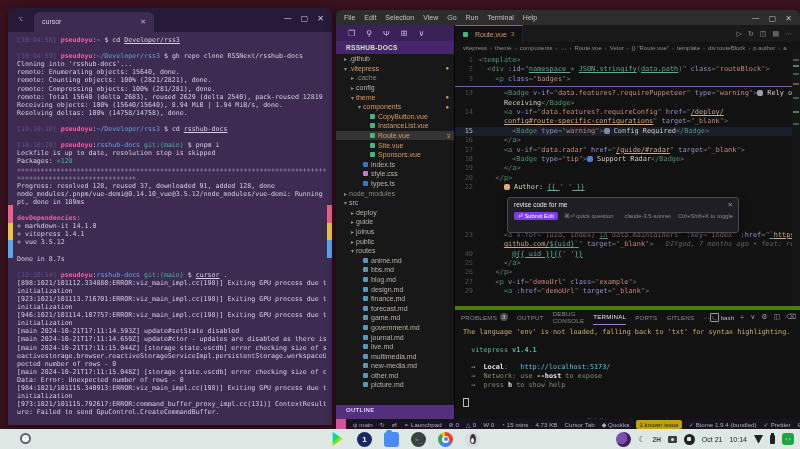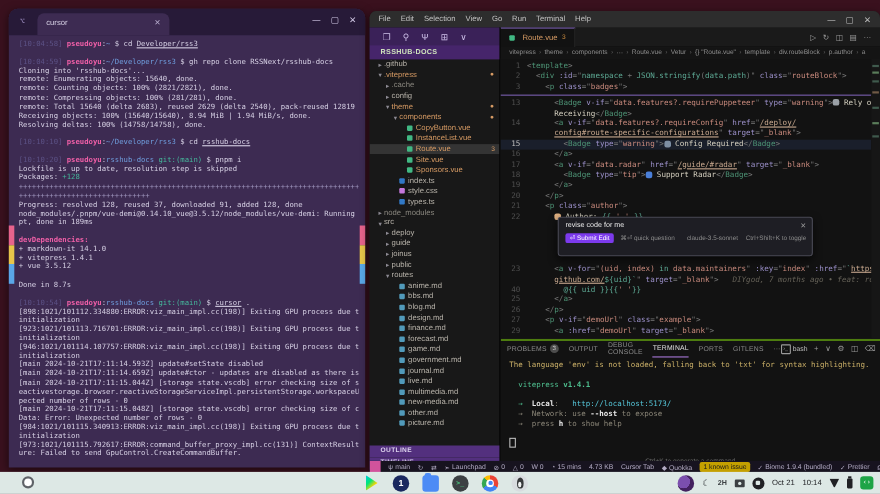--- a/index.html
+++ b/index.html
@@ -43,34 +43,34 @@
   #crumbs{height:10px;background:#141414;display:flex;align-items:center;gap:3px;font-size:6px;color:#8d8d8d;padding-left:8px;white-space:nowrap;overflow:hidden;}
   #crumbs .sepc{color:#5f5f5f;}
   #code-zone{flex:1;background:#121212;position:relative;overflow:hidden;}
   #code-lines{position:absolute;left:0;top:3px;right:8px;font-family:"DejaVu Sans Mono",monospace;font-size:6.9px;line-height:9.4px;}
   .crow{display:flex;white-space:pre;}
   .crow .ln{width:18px;flex:none;text-align:right;padding-right:6px;color:#4e4e4e;}
   .crow.hl{background:#2a3a5c59;}
   .crow.hl .ln{color:#bdbdbd;}
   .cdivider{height:1px;background:#7a5fb0;margin:2px 0 2px 0;}
   .sg-p{color:#767676;} .sg-t{color:#4d9375;} .sg-a{color:#9a8fc8;} .sg-s{color:#c98a7d;}
-  .sg-u{color:#c9a98f;text-decoration:underline;} .sg-x{color:#d4cfbf;} .sg-e{color:#5da994;} .sg-b{color:#666258;font-style:italic;}
+  .sg-u{color:#c9a98f;text-decoration:underline;} .sg-x{color:#d4cfbf;} .sg-e{color:#5da994;text-decoration:underline;} .sg-b{color:#666258;font-style:italic;}
   .chip{display:inline-block;width:6px;height:6px;border-radius:2px;vertical-align:-1px;}
   .cR{background:#9aa0a6;}.cG{background:#7d8ea3;}.cM{background:#4a7fd9;}.cP{background:#e0b080;}.cB{background:#fdd663;}
   #minimap{position:absolute;right:0;top:0;width:8px;bottom:0;background:#161616;}
   #minimap i{position:absolute;left:1px;right:1px;height:2px;background:#3f5a4d;}
   
   #ai-popup{position:absolute;left:52px;top:144px;width:230px;height:34px;background:#1e1e24;border:1px solid #4a4a55;border-radius:3px;box-shadow:0 3px 8px rgba(0,0,0,.6);z-index:5;}
   #ai-input-row{display:flex;justify-content:space-between;padding:3px 5px 1px 6px;font-size:6.5px;color:#e8e8e8;}
   #ai-close{color:#9a9a9a;}
   #ai-btn-row{display:flex;align-items:center;gap:6px;padding:2px 5px 0 6px;font-size:5.8px;color:#8b8b8b;}
   #ai-submit{background:#7c3aed;color:#fff;border-radius:2px;padding:1px 4px;font-size:5.8px;}
   #ai-right{margin-left:auto;display:flex;gap:7px;}
   
-  #panel{border-top:2px solid #4d7c0f;background:#121212;}
+  #panel{border-top:4px solid #4d7c0f;background:#121212;}
   #ptabs-row{height:14px;display:flex;align-items:center;justify-content:space-between;padding:0 6px;}
   #ptabs{display:flex;gap:9px;align-items:center;font-size:6.2px;color:#8a8a8a;letter-spacing:.2px;}
   .ptab{display:flex;gap:3px;align-items:center;height:14px;}
   .ptab.act{color:#e0e0e0;border-bottom:1px solid #a877d8;}
   .pbadge{background:#4d4d4d;color:#ddd;border-radius:50%;width:8px;height:8px;font-size:5.5px;text-align:center;line-height:8px;}
   #panel-icons{display:flex;gap:6px;align-items:center;color:#9a9a9a;font-size:7px;}
   .shellchip{display:flex;gap:2px;align-items:center;font-size:6.2px;color:#bdbdbd;}
   .shellbox{display:inline-block;width:7px;height:7px;border:1px solid #9a9a9a;border-radius:1px;font-size:5px;line-height:7px;text-align:center;color:#9a9a9a;}
   #panel-term{height:88px;padding:4px 0 0 8px;font-family:"DejaVu Sans Mono",monospace;font-size:6.8px;line-height:8.8px;white-space:pre;overflow:hidden;}
   .sg-warn{color:#cbb068;} .sg-vg{color:#4ebf8f;} .sg-vgb{color:#4ebf8f;font-weight:bold;} .sg-ar{color:#4ebf8f;}
@@ -384,21 +384,20 @@
             <div class="crow"><span class="ln">13</span><span><span class="sg-x">      </span><span class="sg-p">&lt;</span><span class="sg-t">Badge</span><span class="sg-x"> </span><span class="sg-a">v-if</span><span class="sg-p">="</span><span class="sg-s">data.features?.requirePuppeteer</span><span class="sg-p">" </span><span class="sg-a">type</span><span class="sg-p">="</span><span class="sg-s">warning</span><span class="sg-p">"&gt;</span><span class="chip cR"></span><span class="sg-x"> Rely on</span></span></div>
             <div class="crow"><span class="ln"></span><span><span class="sg-x">      Receiving</span><span class="sg-p">&lt;/</span><span class="sg-t">Badge</span><span class="sg-p">&gt;</span></span></div>
             <div class="crow"><span class="ln">14</span><span><span class="sg-x">      </span><span class="sg-p">&lt;</span><span class="sg-t">a</span><span class="sg-x"> </span><span class="sg-a">v-if</span><span class="sg-p">="</span><span class="sg-s">data.features?.requireConfig</span><span class="sg-p">" </span><span class="sg-a">href</span><span class="sg-p">="</span><span class="sg-u">/deploy/</span></span></div>
             <div class="crow"><span class="ln"></span><span><span class="sg-x">      </span><span class="sg-u">config#route-specific-configurations</span><span class="sg-p">" </span><span class="sg-a">target</span><span class="sg-p">="</span><span class="sg-s">_blank</span><span class="sg-p">"&gt;</span></span></div>
             <div class="crow hl"><span class="ln">15</span><span><span class="sg-x">        </span><span class="sg-p">&lt;</span><span class="sg-t">Badge</span><span class="sg-x"> </span><span class="sg-a">type</span><span class="sg-p">="</span><span class="sg-s">warning</span><span class="sg-p">"&gt;</span><span class="chip cG"></span><span class="sg-x"> Config Required</span><span class="sg-p">&lt;/</span><span class="sg-t">Badge</span><span class="sg-p">&gt;</span></span></div>
             <div class="crow"><span class="ln">16</span><span><span class="sg-x">      </span><span class="sg-p">&lt;/</span><span class="sg-t">a</span><span class="sg-p">&gt;</span></span></div>
             <div class="crow"><span class="ln">17</span><span><span class="sg-x">      </span><span class="sg-p">&lt;</span><span class="sg-t">a</span><span class="sg-x"> </span><span class="sg-a">v-if</span><span class="sg-p">="</span><span class="sg-s">data.radar</span><span class="sg-p">" </span><span class="sg-a">href</span><span class="sg-p">="</span><span class="sg-u">/guide/#radar</span><span class="sg-p">" </span><span class="sg-a">target</span><span class="sg-p">="</span><span class="sg-s">_blank</span><span class="sg-p">"&gt;</span></span></div>
             <div class="crow"><span class="ln">18</span><span><span class="sg-x">        </span><span class="sg-p">&lt;</span><span class="sg-t">Badge</span><span class="sg-x"> </span><span class="sg-a">type</span><span class="sg-p">="</span><span class="sg-s">tip</span><span class="sg-p">"&gt;</span><span class="chip cM"></span><span class="sg-x"> Support Radar</span><span class="sg-p">&lt;/</span><span class="sg-t">Badge</span><span class="sg-p">&gt;</span></span></div>
             <div class="crow"><span class="ln">19</span><span><span class="sg-x">      </span><span class="sg-p">&lt;/</span><span class="sg-t">a</span><span class="sg-p">&gt;</span></span></div>
             <div class="crow"><span class="ln">20</span><span><span class="sg-x">    </span><span class="sg-p">&lt;/</span><span class="sg-t">p</span><span class="sg-p">&gt;</span></span></div>
-            <div class="crow"><span class="ln">21</span><span><span class="sg-x">    </span><span class="sg-p">&lt;</span><span class="sg-t">p</span><span class="sg-x"> </span><span class="sg-a">class</span><span class="sg-p">="</span><span class="sg-s">author</span><span class="sg-p">"&gt;</span></span></div>
             <div class="crow"><span class="ln">22</span><span><span class="sg-x">      </span><span class="chip cP"></span><span class="sg-x"> Author: </span><span class="sg-e">{{ </span><span class="sg-s">' '</span><span class="sg-e"> }}</span></span></div>
             <div style="height: 38px;"></div>
             <div class="crow"><span class="ln">23</span><span><span class="sg-x">      </span><span class="sg-p">&lt;</span><span class="sg-t">a</span><span class="sg-x"> </span><span class="sg-a">v-for</span><span class="sg-p">="</span><span class="sg-s">(uid, index) </span><span class="sg-e">in</span><span class="sg-s"> data.maintainers</span><span class="sg-p">" </span><span class="sg-a">:key</span><span class="sg-p">="</span><span class="sg-s">index</span><span class="sg-p">" </span><span class="sg-a">:href</span><span class="sg-p">="</span><span class="sg-e">`</span><span class="sg-u">https://</span></span></div>
             <div class="crow"><span class="ln"></span><span><span class="sg-x">      </span><span class="sg-u">github.com/</span><span class="sg-e">${uid}</span><span class="sg-e">`</span><span class="sg-p">" </span><span class="sg-a">target</span><span class="sg-p">="</span><span class="sg-s">_blank</span><span class="sg-p">"&gt;</span><span class="sg-b">   DIYgod, 7 months ago • feat: rout…</span></span></div>
             <div class="crow"><span class="ln">40</span><span><span class="sg-x">        </span><span class="sg-e">@{{ uid }}{{</span><span class="sg-s">' '</span><span class="sg-e">}}</span></span></div>
             <div class="crow"><span class="ln">25</span><span><span class="sg-x">      </span><span class="sg-p">&lt;/</span><span class="sg-t">a</span><span class="sg-p">&gt;</span></span></div>
             <div class="crow"><span class="ln">26</span><span><span class="sg-x">    </span><span class="sg-p">&lt;/</span><span class="sg-t">p</span><span class="sg-p">&gt;</span></span></div>
             <div class="crow"><span class="ln">27</span><span><span class="sg-x">    </span><span class="sg-p">&lt;</span><span class="sg-t">p</span><span class="sg-x"> </span><span class="sg-a">v-if</span><span class="sg-p">="</span><span class="sg-s">demoUrl</span><span class="sg-p">" </span><span class="sg-a">class</span><span class="sg-p">="</span><span class="sg-s">example</span><span class="sg-p">"&gt;</span></span></div>
             <div class="crow"><span class="ln">29</span><span><span class="sg-x">      </span><span class="sg-p">&lt;</span><span class="sg-t">a</span><span class="sg-x"> </span><span class="sg-a">:href</span><span class="sg-p">="</span><span class="sg-s">demoUrl</span><span class="sg-p">" </span><span class="sg-a">target</span><span class="sg-p">="</span><span class="sg-s">_blank</span><span class="sg-p">"&gt;</span></span></div>
           </div>

